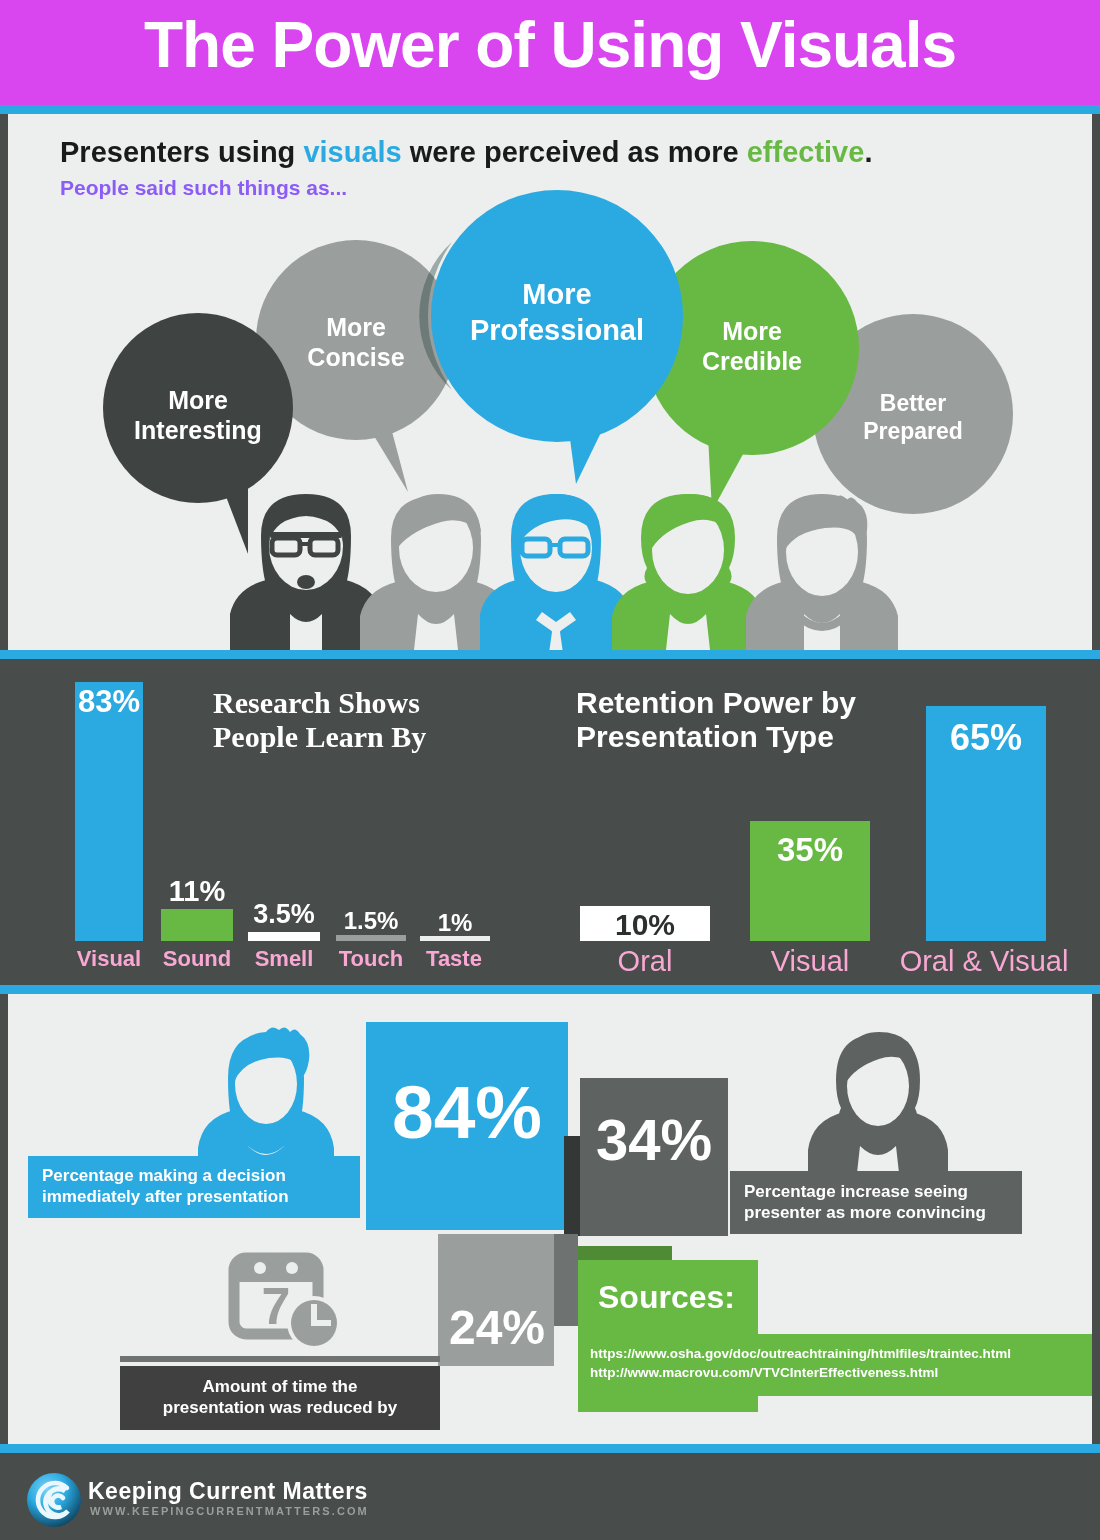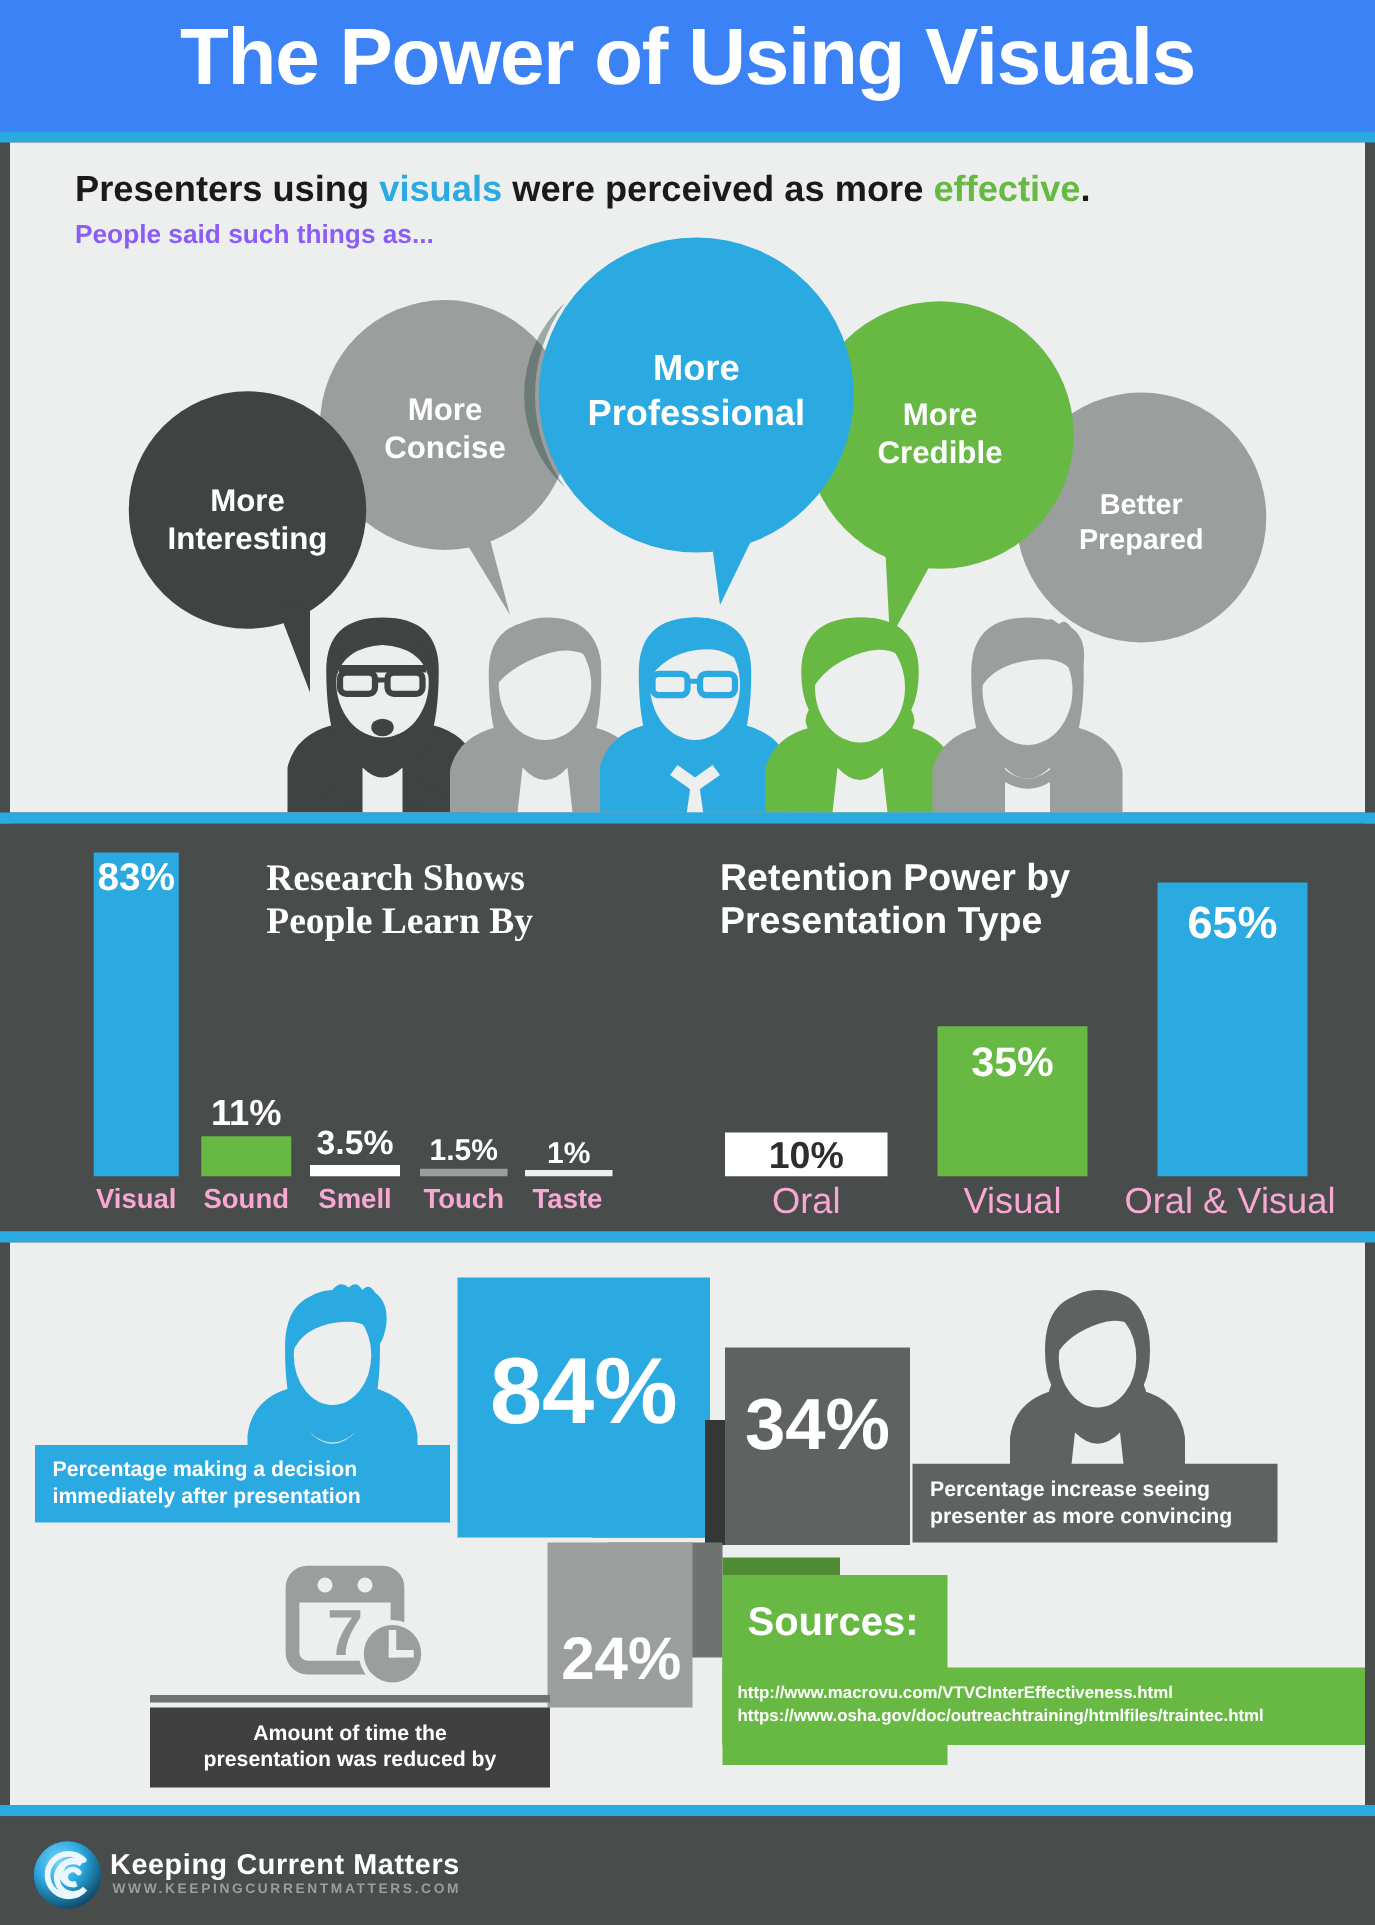--- a/index.html
+++ b/index.html
@@ -6,21 +6,21 @@
   body{
     width:1100px;height:1540px;
     background:#EDEFEE;
     font-family:"Liberation Sans", sans-serif;
     overflow:hidden;
     position:relative;
   }
   .page{position:relative;width:1100px;height:1540px;background:#484C4B;}
 
   
-  .header{position:absolute;left:0;top:0;width:1100px;height:105px;background:#3b82f6;}
+  .header{position:absolute;left:0;top:0;width:1100px;height:105px;background:#d946ef;}
   .header-title{
     position:absolute;left:0;top:8px;width:1100px;text-align:center;
     color:#FFFFFF;font-size:64px;font-weight:bold;letter-spacing:-1px;
     font-family:"Liberation Sans", sans-serif;
   }
   .divider{position:absolute;left:0;width:1100px;height:9px;background:#2BAAE1;}
 
   
   .panel1{position:absolute;left:8px;top:114px;width:1084px;height:536px;background:#EDEFEE;}
   .p1-head{position:absolute;left:52px;top:22px;font-size:29px;font-weight:bold;color:#1A1A1A;white-space:nowrap;}
@@ -280,22 +280,22 @@
         <div>Amount of time the</div>
         <div>presentation was reduced by</div>
       </div>
     </div>
 
     <div class="blk" style="left:570px;top:252px;width:94px;height:150px;background:#4F8A34;"></div>
     <div class="blk" style="left:570px;top:266px;width:180px;height:152px;background:#68B944;"></div>
     <div class="blk" style="left:570px;top:340px;width:514px;height:62px;background:#68B944;"></div>
     <div class="srcs-title" style="left:590px;top:285px;">Sources:</div>
     <div class="srcs-text" style="left:582px;top:350px;">
+      <div>https://www.osha.gov/doc/outreachtraining/htmlfiles/traintec.html</div>
       <div>http://www.macrovu.com/VTVCInterEffectiveness.html</div>
-      <div>https://www.osha.gov/doc/outreachtraining/htmlfiles/traintec.html</div>
     </div>
   </div>
 
   <div class="divider" style="top:1444px;"></div>
 
   <div class="footer"></div>
   <svg style="position:absolute;left:26px;top:1472px;width:56px;height:56px;" viewBox="0 0 56 56">
     <defs>
       <radialGradient id="lg" cx="38%" cy="30%" r="78%">
         <stop offset="0%" stop-color="#7FD3F5"></stop>

